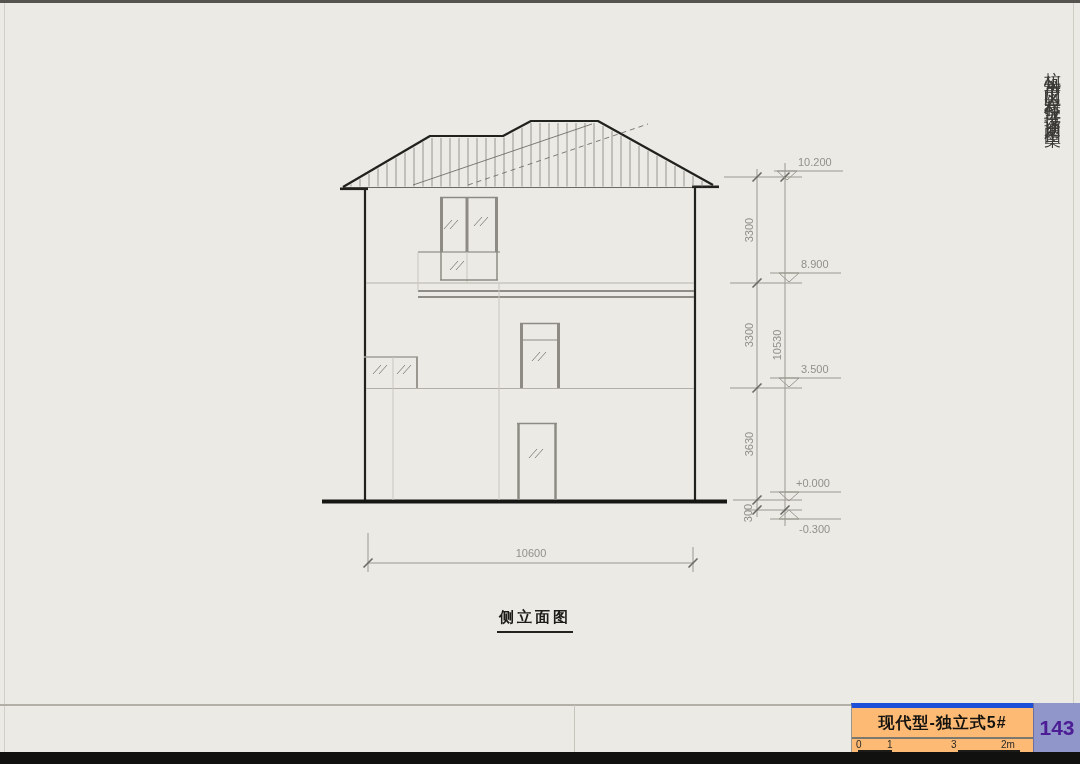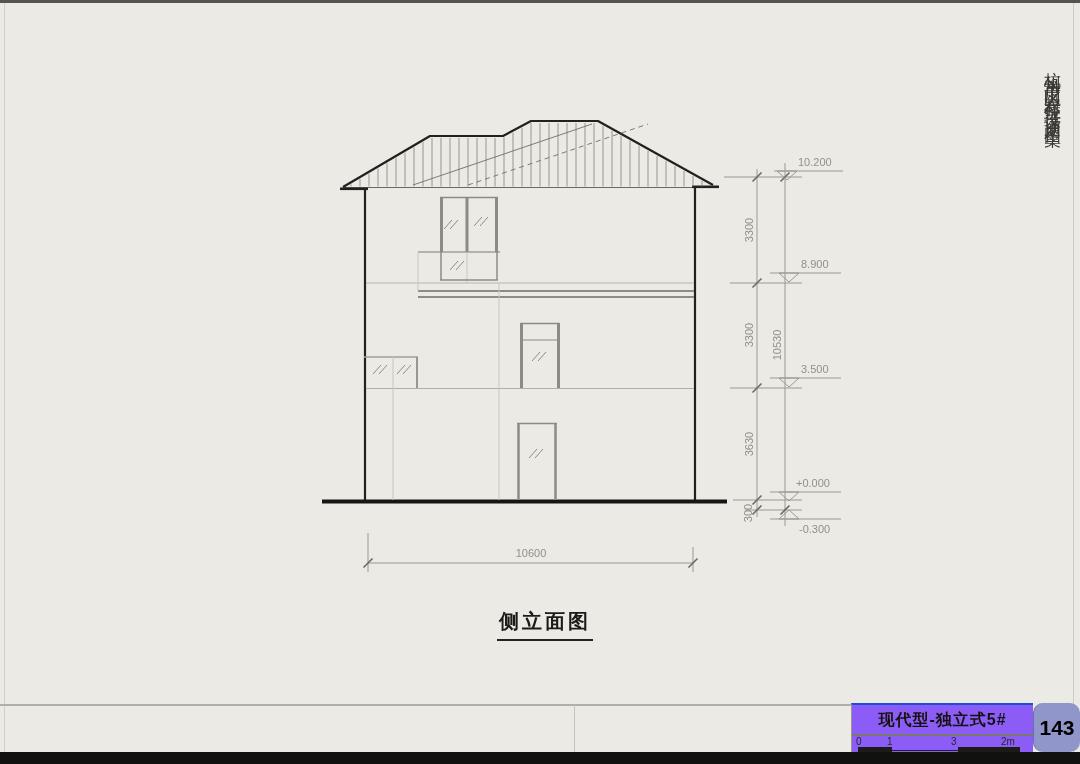--- a/index.html
+++ b/index.html
@@ -13,44 +13,44 @@
   .bottom-bar{position:absolute;left:0;top:752px;width:1080px;height:12px;background:#111110;}
   svg{position:absolute;left:0;top:0;}
   svg text{font-family:"Liberation Sans","DejaVu Sans",sans-serif;fill:#92908a;font-size:11px;}
   .side-note{
     position:absolute;left:1041px;top:58px;height:290px;
     writing-mode:vertical-rl;text-orientation:upright;
     font-size:17px;letter-spacing:4px;color:#3b3935;font-weight:500;
   }
   .drawing-title{
     position:absolute;left:497px;top:608px;
-    font-size:20px;font-weight:600;letter-spacing:3px;color:#1c1b18;
+    font-size:15px;font-weight:600;letter-spacing:3px;color:#1c1b18;
     border-bottom:2px solid #23221f;padding:0 2px 4px 2px;
   }
   .tb-divider-line{position:absolute;left:0;top:704px;width:851px;height:2px;background:#b2afa7;}
   .tb-faint-v{position:absolute;left:574px;top:705px;width:1px;height:47px;background:#c6c3bb;}
   .title-block{
     position:absolute;left:851px;top:703px;width:229px;height:49px;display:flex;
   }
   .tb-left{
-    position:relative;width:182px;height:49px;background:#8b5cf6;
-    border-top:2px solid #1d4ed8;border-left:1px solid #9a978f;box-sizing:border-box;
+    position:relative;width:182px;height:49px;background:#fdba74;
+    border-top:5px solid #1d4ed8;border-left:1px solid #9a978f;box-sizing:border-box;
   }
   .tb-title{
     text-align:center;font-size:16px;font-weight:bold;color:#15130f;
     line-height:29px;height:29px;border-bottom:2px solid #7b786f;letter-spacing:1px;
   }
   .tb-scale{position:relative;height:18px;}
   .tb-scale .num{position:absolute;top:0;font-size:10px;color:#2a2925;}
   .scale-line{position:absolute;left:6px;top:14px;width:162px;height:1px;background:#23221e;}
   .scale-seg{position:absolute;top:11px;height:6px;background:#1c1b17;}
   .tb-page{
     width:47px;height:49px;background:#9096c9;border-left:1px solid #6b70a0;
     display:flex;align-items:center;justify-content:center;
-    font-size:21px;font-weight:bold;color:#000000;box-sizing:border-box;border-radius:10px;
+    font-size:21px;font-weight:bold;color:#4c1d95;box-sizing:border-box;
   }
 </style>
 </head>
 <body>
 
 <div class="page">
   <div class="top-border"></div>
   <div class="left-edge"></div>
   <div class="right-edge"></div>
 

